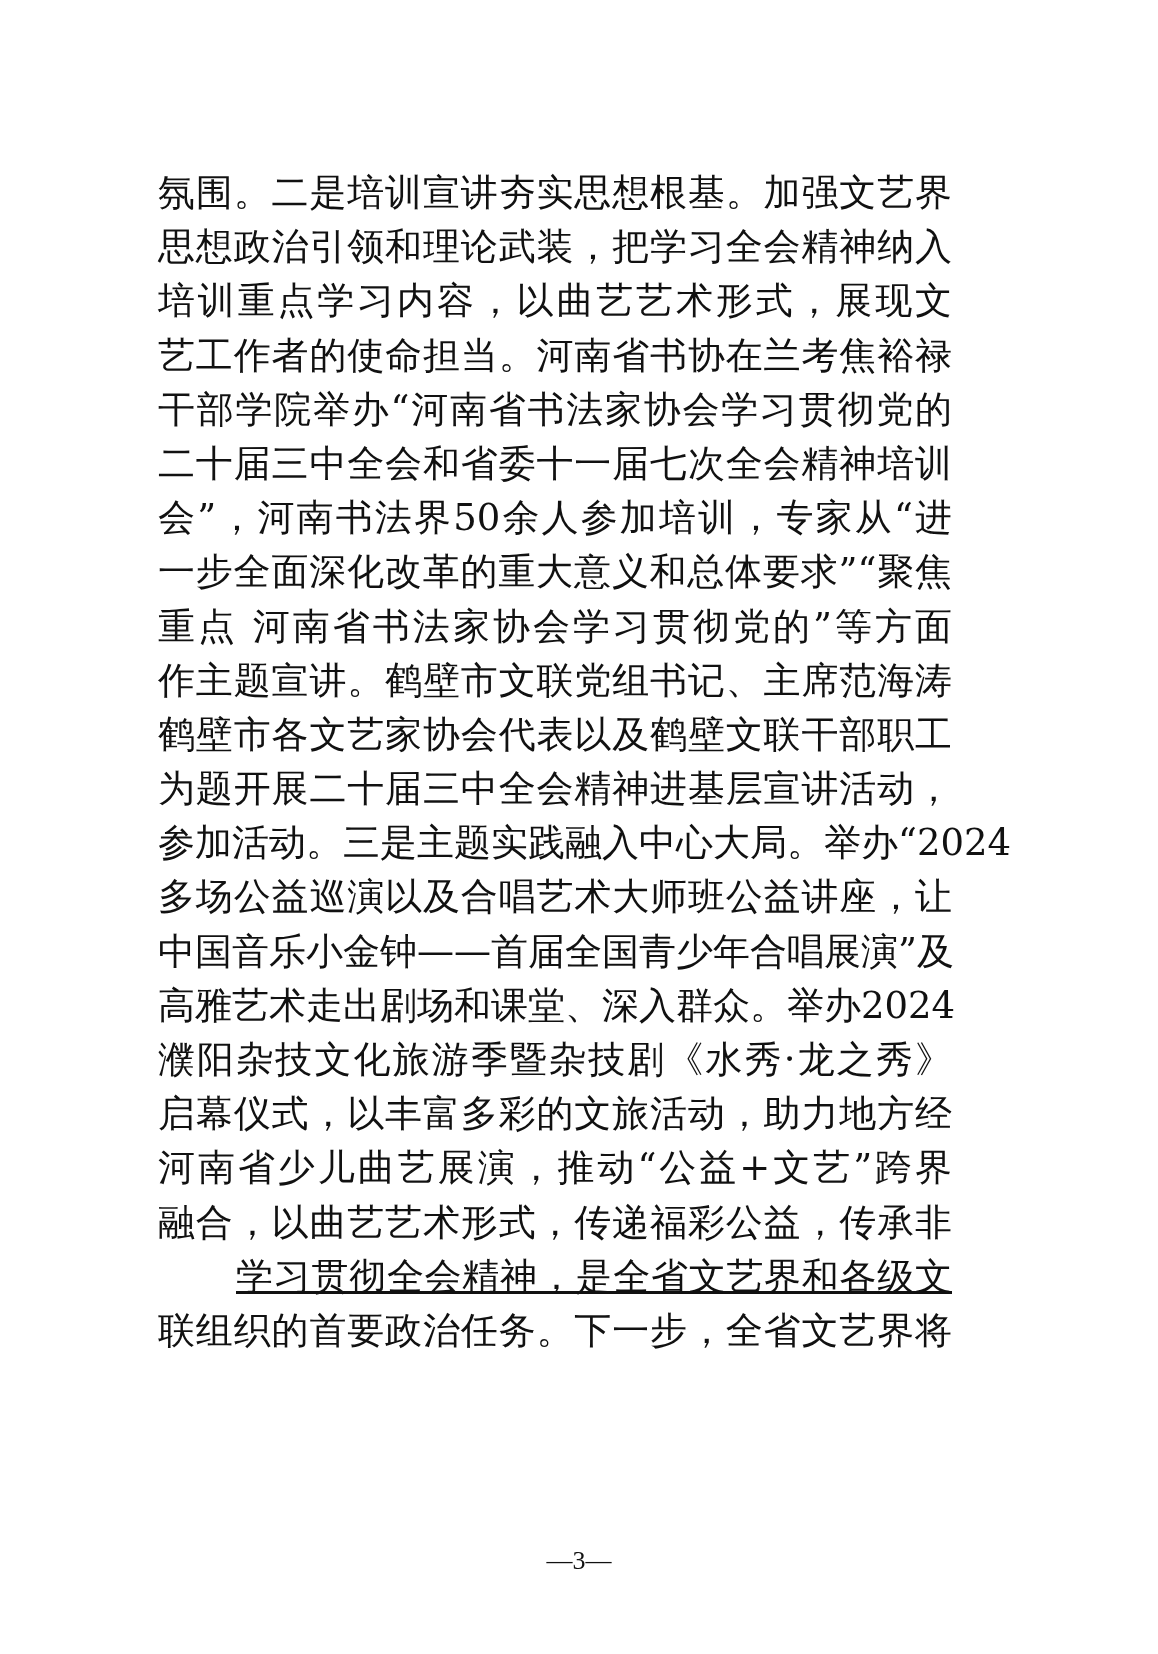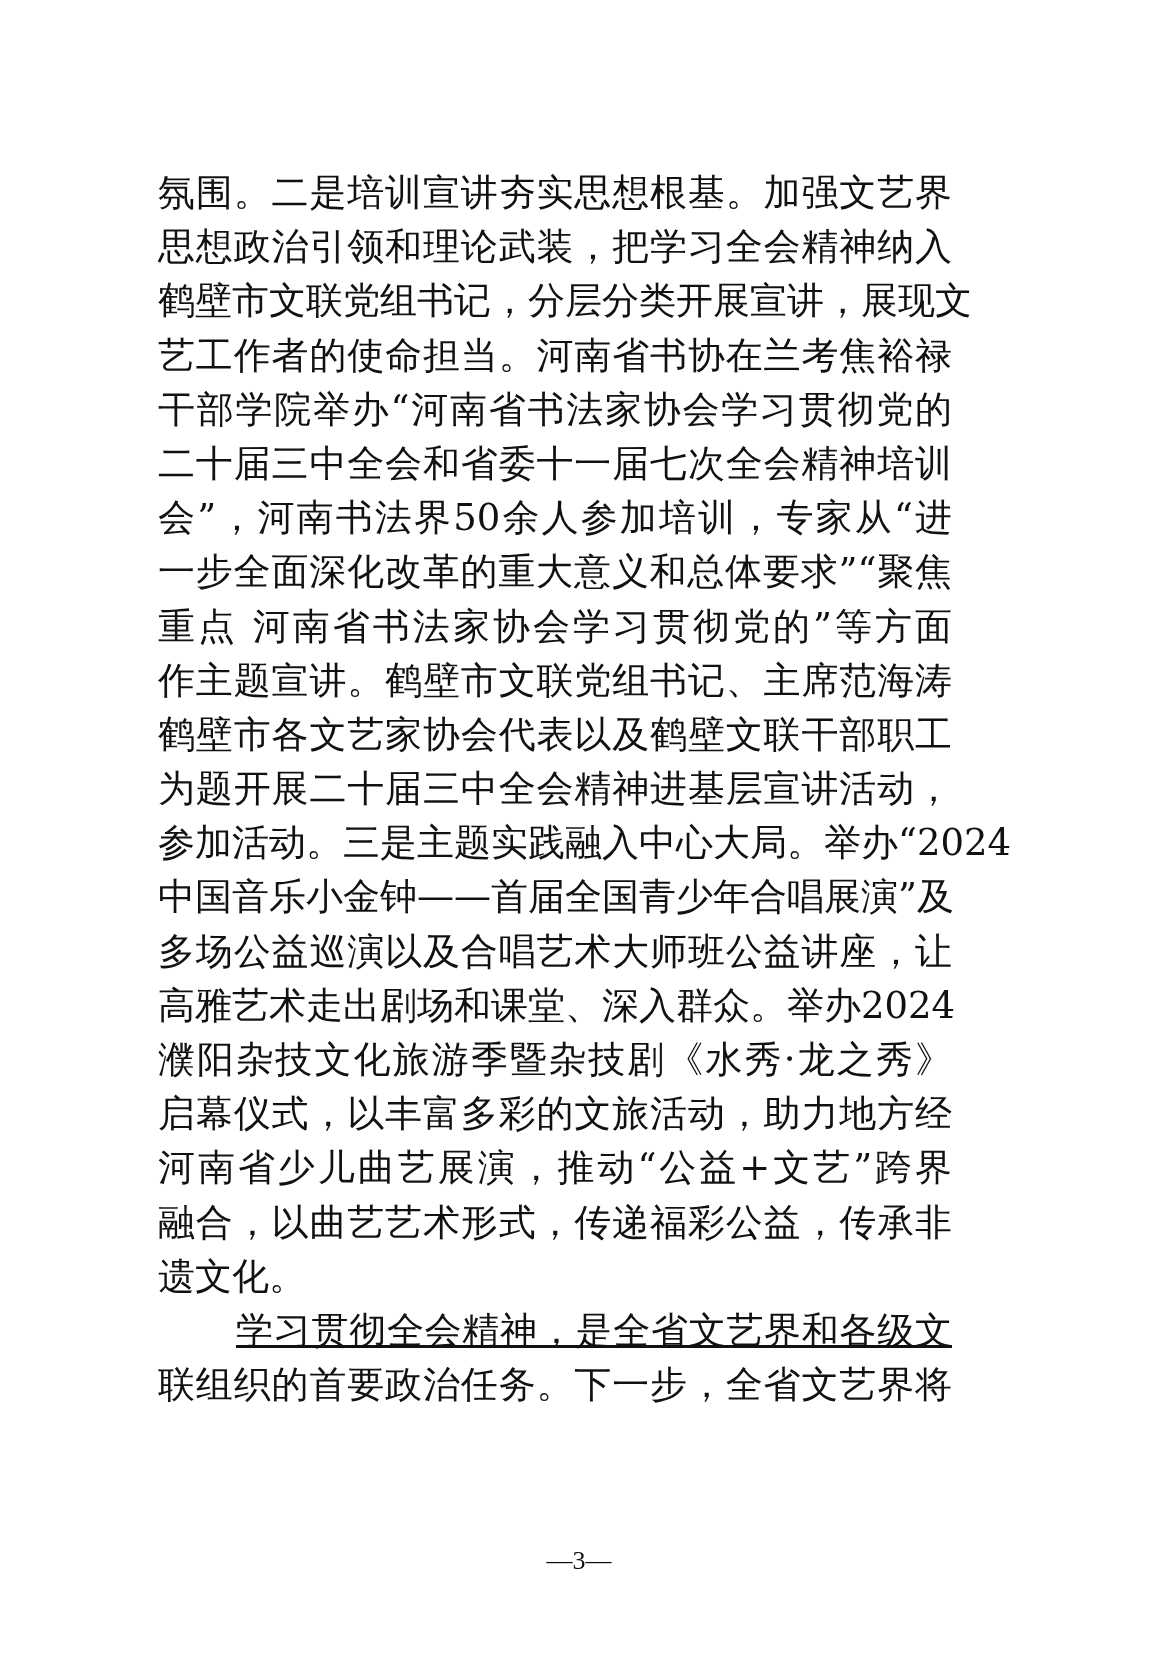--- a/index.html
+++ b/index.html
@@ -15,39 +15,38 @@
                  font-family: "Liberation Serif", serif; font-size: 26px; color: #111; }
 </style>
 </head>
 <body>
 
 <div class="page">
   <div class="body-text">
     <div>
       <span class="line">氛围。二是培训宣讲夯实思想根基。加强文艺界</span>
       <span class="line">思想政治引领和理论武装，把学习全会精神纳入</span>
-      <span class="line">鹤壁市文联党组书记，分层分类开展宣讲，展现文</span>
+      <span class="line">培训重点学习内容，以曲艺艺术形式，展现文</span>
       <span class="line">艺工作者的使命担当。河南省书协在兰考焦裕禄</span>
       <span class="line">干部学院举办“河南省书法家协会学习贯彻党的</span>
       <span class="line">二十届三中全会和省委十一届七次全会精神培训</span>
       <span class="line">会”，河南书法界50余人参加培训，专家从“进</span>
       <span class="line">一步全面深化改革的重大意义和总体要求”“聚焦</span>
       <span class="line">重点 河南省书法家协会学习贯彻党的”等方面</span>
       <span class="line">作主题宣讲。鹤壁市文联党组书记、主席范海涛</span>
       <span class="line">鹤壁市各文艺家协会代表以及鹤壁文联干部职工</span>
       <span class="line">为题开展二十届三中全会精神进基层宣讲活动，</span>
       <span class="line">参加活动。三是主题实践融入中心大局。举办“2024</span>
+      <span class="line">多场公益巡演以及合唱艺术大师班公益讲座，让</span>
       <span class="line">中国音乐小金钟——首届全国青少年合唱展演”及</span>
-      <span class="line">多场公益巡演以及合唱艺术大师班公益讲座，让</span>
       <span class="line">高雅艺术走出剧场和课堂、深入群众。举办2024</span>
       <span class="line">濮阳杂技文化旅游季暨杂技剧《水秀·龙之秀》</span>
       <span class="line">启幕仪式，以丰富多彩的文旅活动，助力地方经</span>
       <span class="line">河南省少儿曲艺展演，推动“公益+文艺”跨界</span>
       <span class="line">融合，以曲艺艺术形式，传递福彩公益，传承非</span>
-      <span class="line last">遗文化。</span>
     </div>
     <div>
       <span class="line indent">学习贯彻全会精神，是全省文艺界和各级文</span>
       <span class="line">联组织的首要政治任务。下一步，全省文艺界将</span>
     </div>
   </div>
   <div class="page-number">—3—</div>
 </div>
 
 </body></html>

